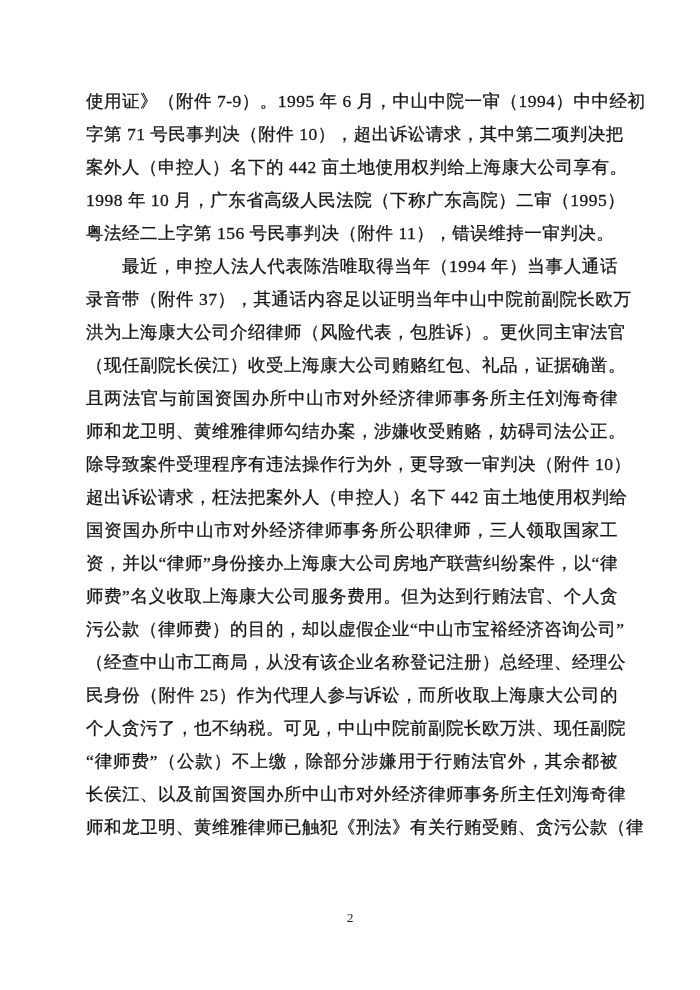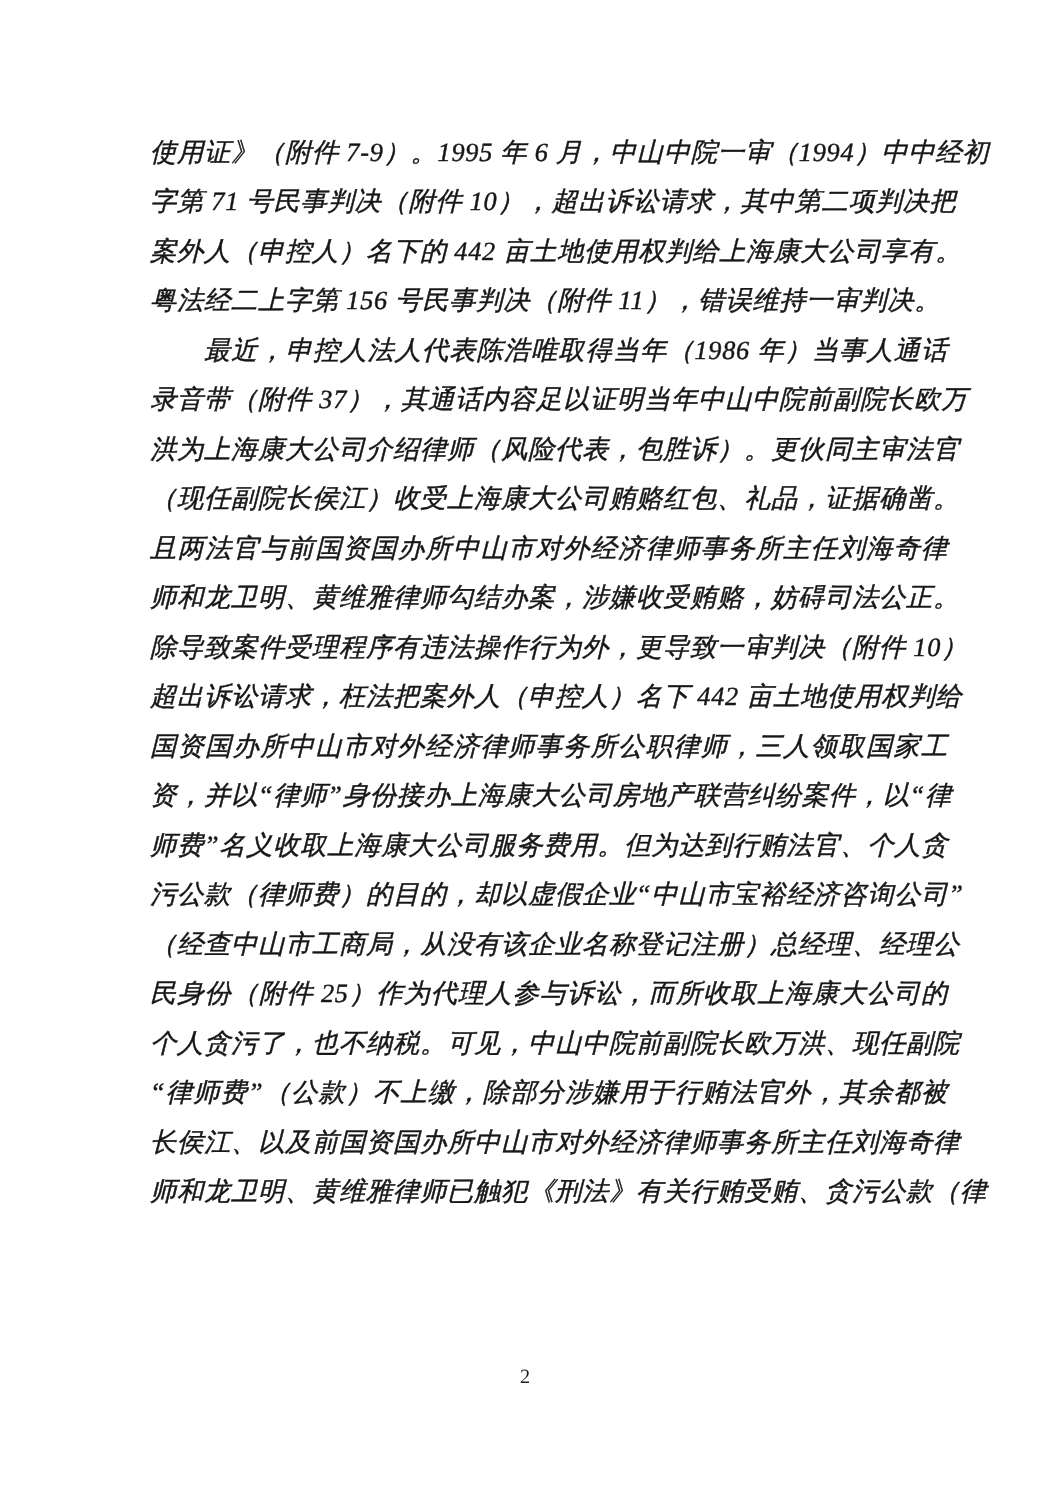--- a/index.html
+++ b/index.html
@@ -11,24 +11,23 @@
     position: relative;
     width: 700px;
     height: 990px;
     background: #ffffff;
     overflow: hidden;
     font-family: "Liberation Serif", "DejaVu Serif", serif;
     color: #161616;
   }
   .text-block {
     position: absolute;
-    left: 100px;
+    left: 86px;
     top: 85px;
     width: 532px;
-    font-style: italic;
   }
   .line {
     font-size: 17.5px;
     line-height: 33px;
     height: 33px;
     white-space: nowrap;
     text-align: justify;
     text-align-last: justify;
     text-justify: inter-character;
     letter-spacing: 0.5px;
@@ -51,22 +50,23 @@
   }
 </style>
 </head>
 <body>
 
 <div class="page">
   <div class="text-block">
     <div class="line">使用证》（附件 7-9）。1995 年 6 月，中山中院一审（1994）中中经初</div>
     <div class="line">字第 71 号民事判决（附件 10），超出诉讼请求，其中第二项判决把</div>
     <div class="line">案外人（申控人）名下的 442 亩土地使用权判给上海康大公司享有。</div>
+    <div class="line">1998 年 10 月，广东省高级人民法院（下称广东高院）二审（1995）</div>
     <div class="line para-end">粤法经二上字第 156 号民事判决（附件 11），错误维持一审判决。</div>
-    <div class="line indent">最近，申控人法人代表陈浩唯取得当年（1986 年）当事人通话</div>
+    <div class="line indent">最近，申控人法人代表陈浩唯取得当年（1994 年）当事人通话</div>
     <div class="line">录音带（附件 37），其通话内容足以证明当年中山中院前副院长欧万</div>
     <div class="line">洪为上海康大公司介绍律师（风险代表，包胜诉）。更伙同主审法官</div>
     <div class="line">（现任副院长侯江）收受上海康大公司贿赂红包、礼品，证据确凿。</div>
     <div class="line">且两法官与前国资国办所中山市对外经济律师事务所主任刘海奇律</div>
     <div class="line">师和龙卫明、黄维雅律师勾结办案，涉嫌收受贿赂，妨碍司法公正。</div>
     <div class="line">除导致案件受理程序有违法操作行为外，更导致一审判决（附件 10）</div>
     <div class="line">超出诉讼请求，枉法把案外人（申控人）名下 442 亩土地使用权判给</div>
     <div class="line">国资国办所中山市对外经济律师事务所公职律师，三人领取国家工</div>
     <div class="line">资，并以“律师”身份接办上海康大公司房地产联营纠纷案件，以“律</div>
     <div class="line">师费”名义收取上海康大公司服务费用。但为达到行贿法官、个人贪</div>

